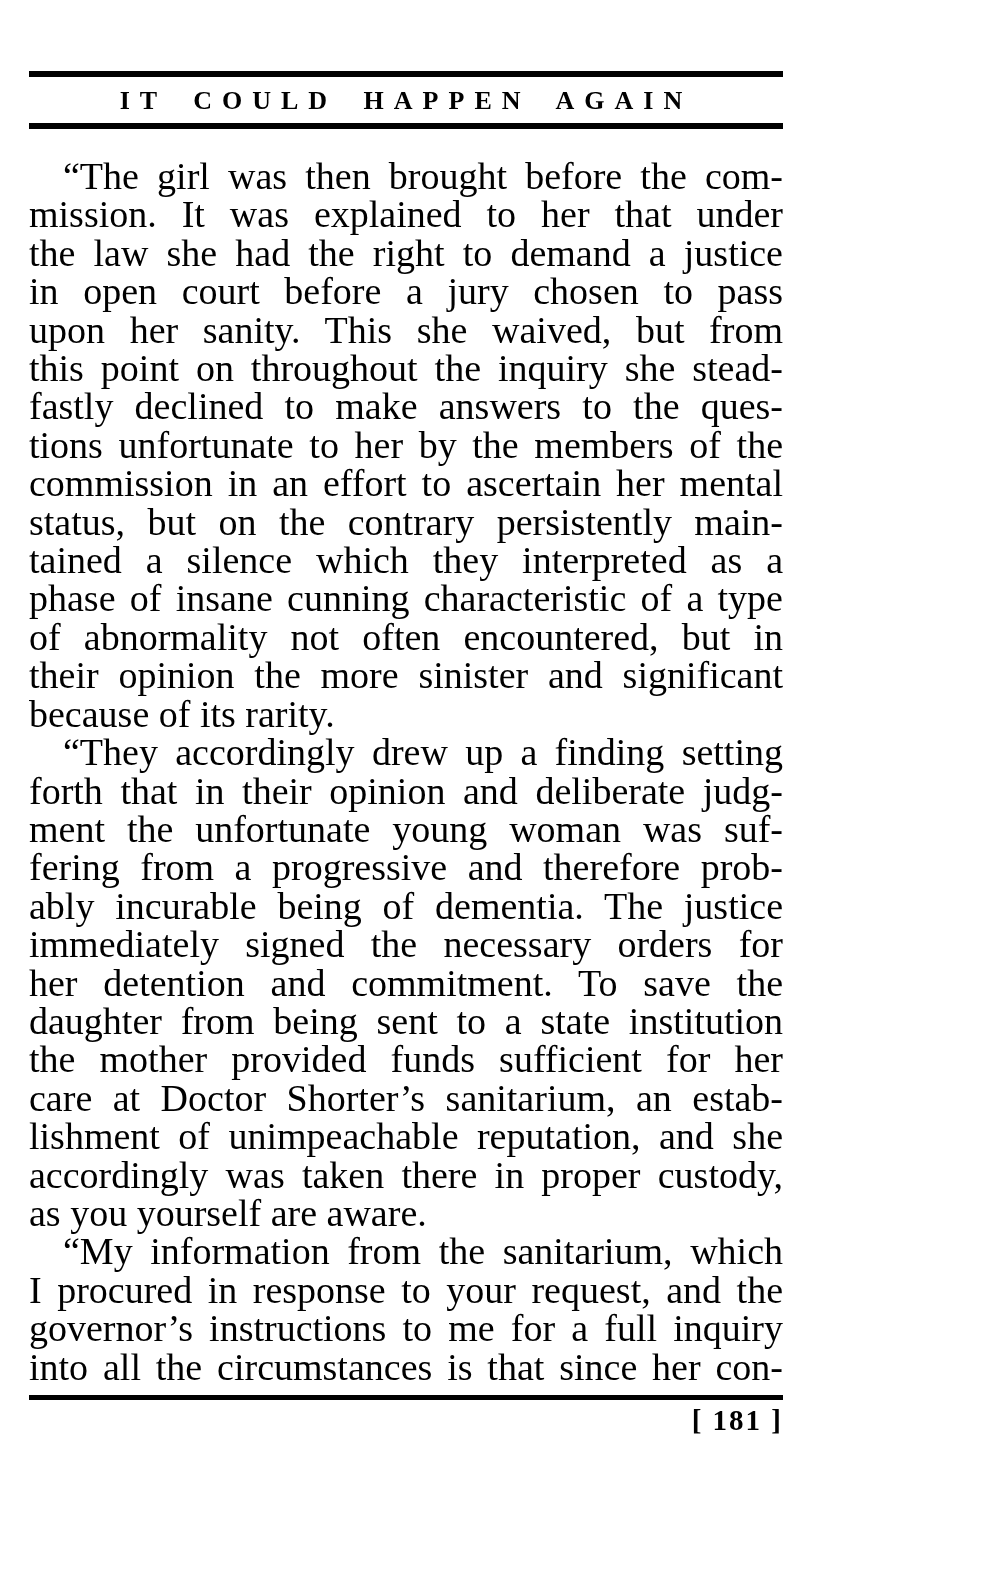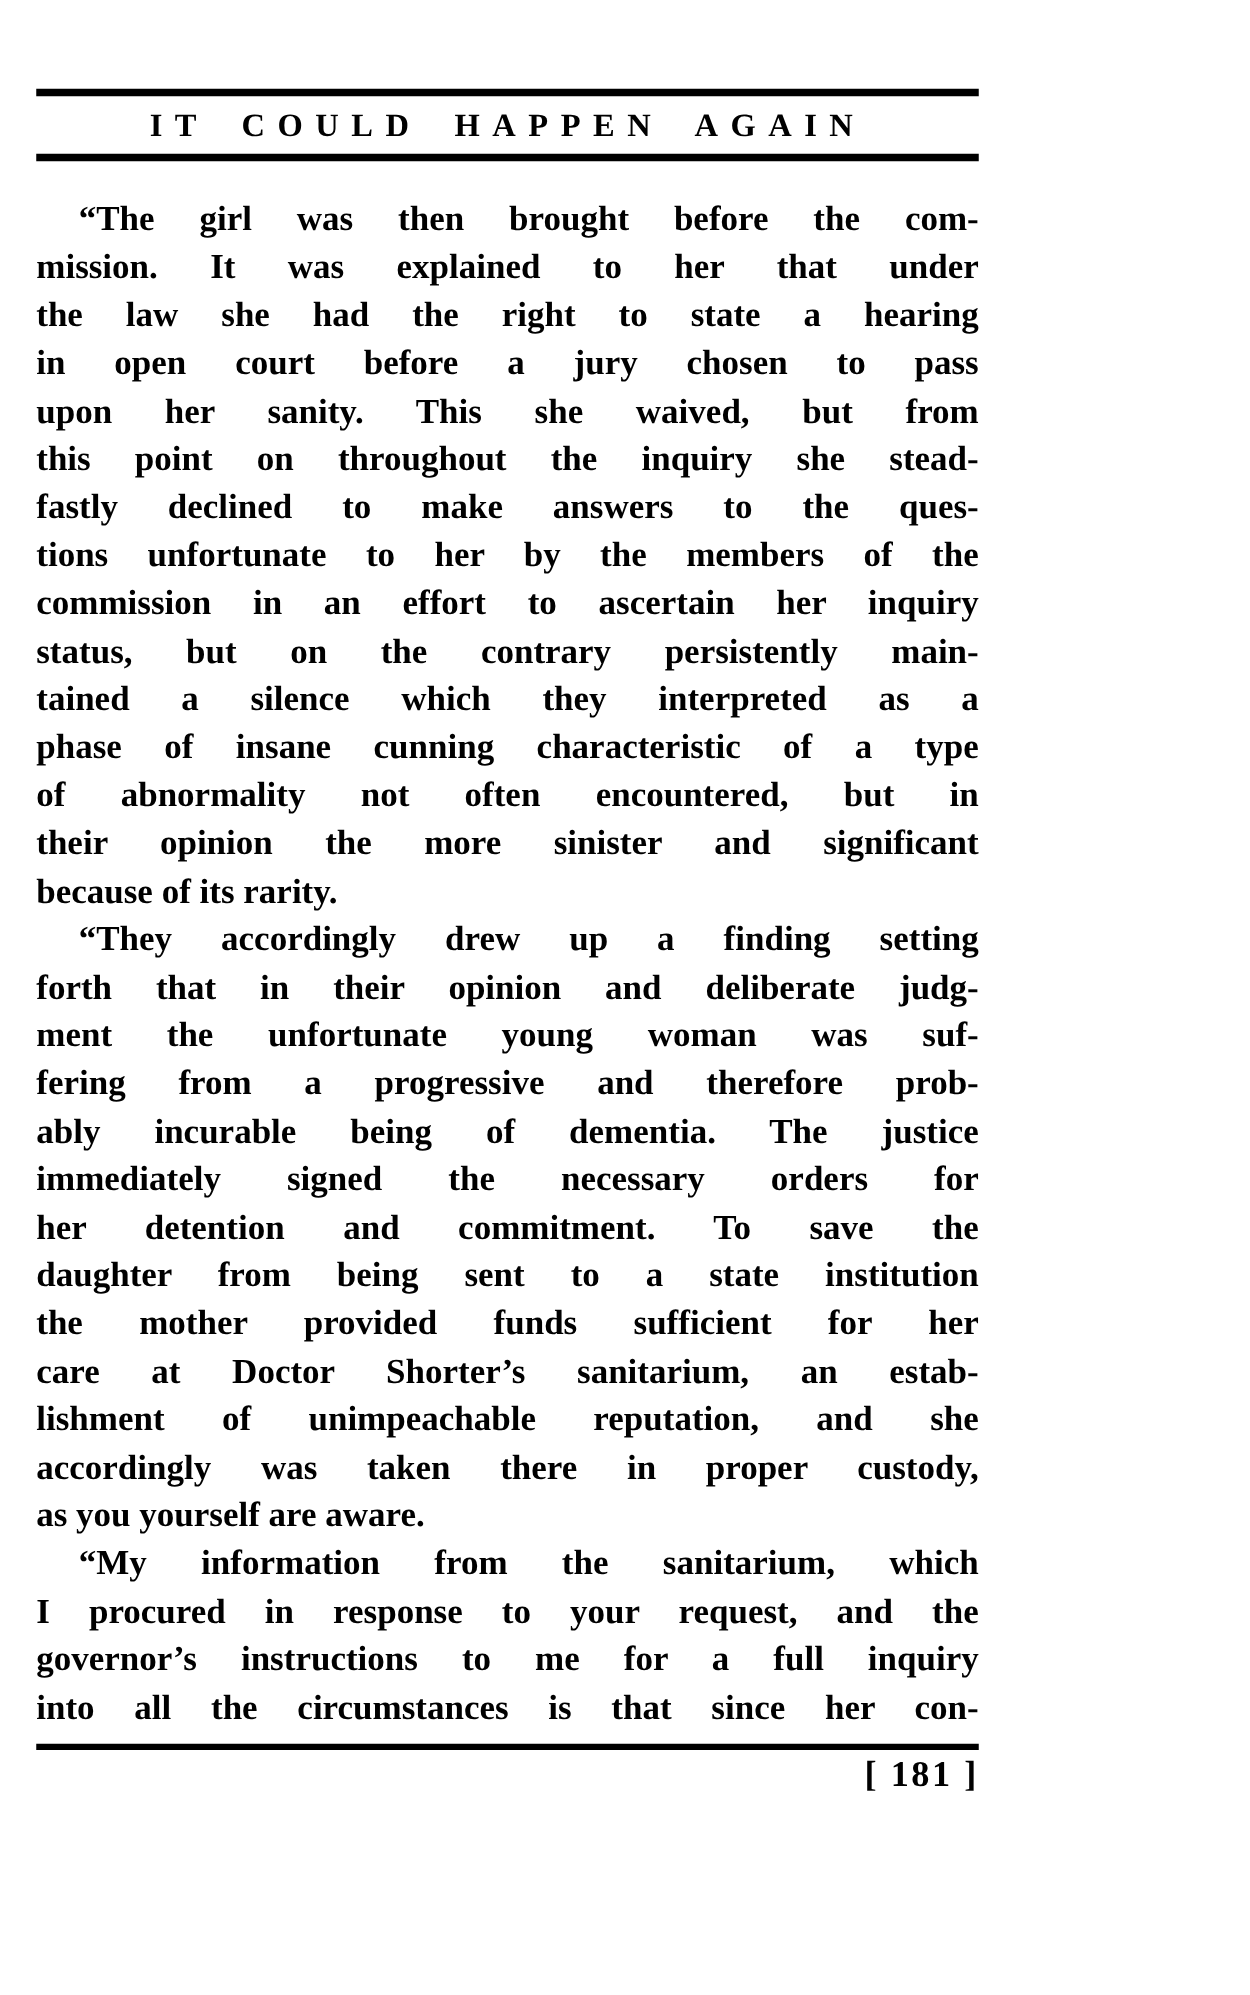--- a/index.html
+++ b/index.html
@@ -35,22 +35,22 @@
     font-size: 26px;
     line-height: 30px;
     letter-spacing: 10px;
     word-spacing: 10px;
     text-align: center;
     padding: 9px 0 7px 0;
   }
   .body-text {
     margin-top: 28px;
     font-family: "Liberation Serif", "DejaVu Serif", serif;
-    font-weight: 700;
-    font-size: 28px;
+    font-weight: 400;
+    font-size: 38px;
     line-height: 38.4px;
   }
   .line {
     text-align: justify;
     text-align-last: justify;
   }
   .paragraph .line:first-child {
     text-indent: 34px;
   }
   .paragraph.flush-last .line:last-child {
@@ -78,27 +78,27 @@
     <div class="rule rule-top"></div>
 
     <div class="running-head">IT COULD HAPPEN AGAIN</div>
 
     <div class="rule"></div>
 
     <div class="body-text">
       <div class="paragraph flush-last">
           <div class="line">“The girl was then brought before the com-</div>
           <div class="line">mission. It was explained to her that under</div>
-          <div class="line">the law she had the right to state a hearing</div>
+          <div class="line">the law she had the right to demand a justice</div>
           <div class="line">in open court before a jury chosen to pass</div>
           <div class="line">upon her sanity. This she waived, but from</div>
           <div class="line">this point on throughout the inquiry she stead-</div>
           <div class="line">fastly declined to make answers to the ques-</div>
           <div class="line">tions unfortunate to her by the members of the</div>
-          <div class="line">commission in an effort to ascertain her inquiry</div>
+          <div class="line">commission in an effort to ascertain her mental</div>
           <div class="line">status, but on the contrary persistently main-</div>
           <div class="line">tained a silence which they interpreted as a</div>
           <div class="line">phase of insane cunning characteristic of a type</div>
           <div class="line">of abnormality not often encountered, but in</div>
           <div class="line">their opinion the more sinister and significant</div>
           <div class="line">because of its rarity.</div>
         </div>
       <div class="paragraph flush-last">
           <div class="line">“They accordingly drew up a finding setting</div>
           <div class="line">forth that in their opinion and deliberate judg-</div>

